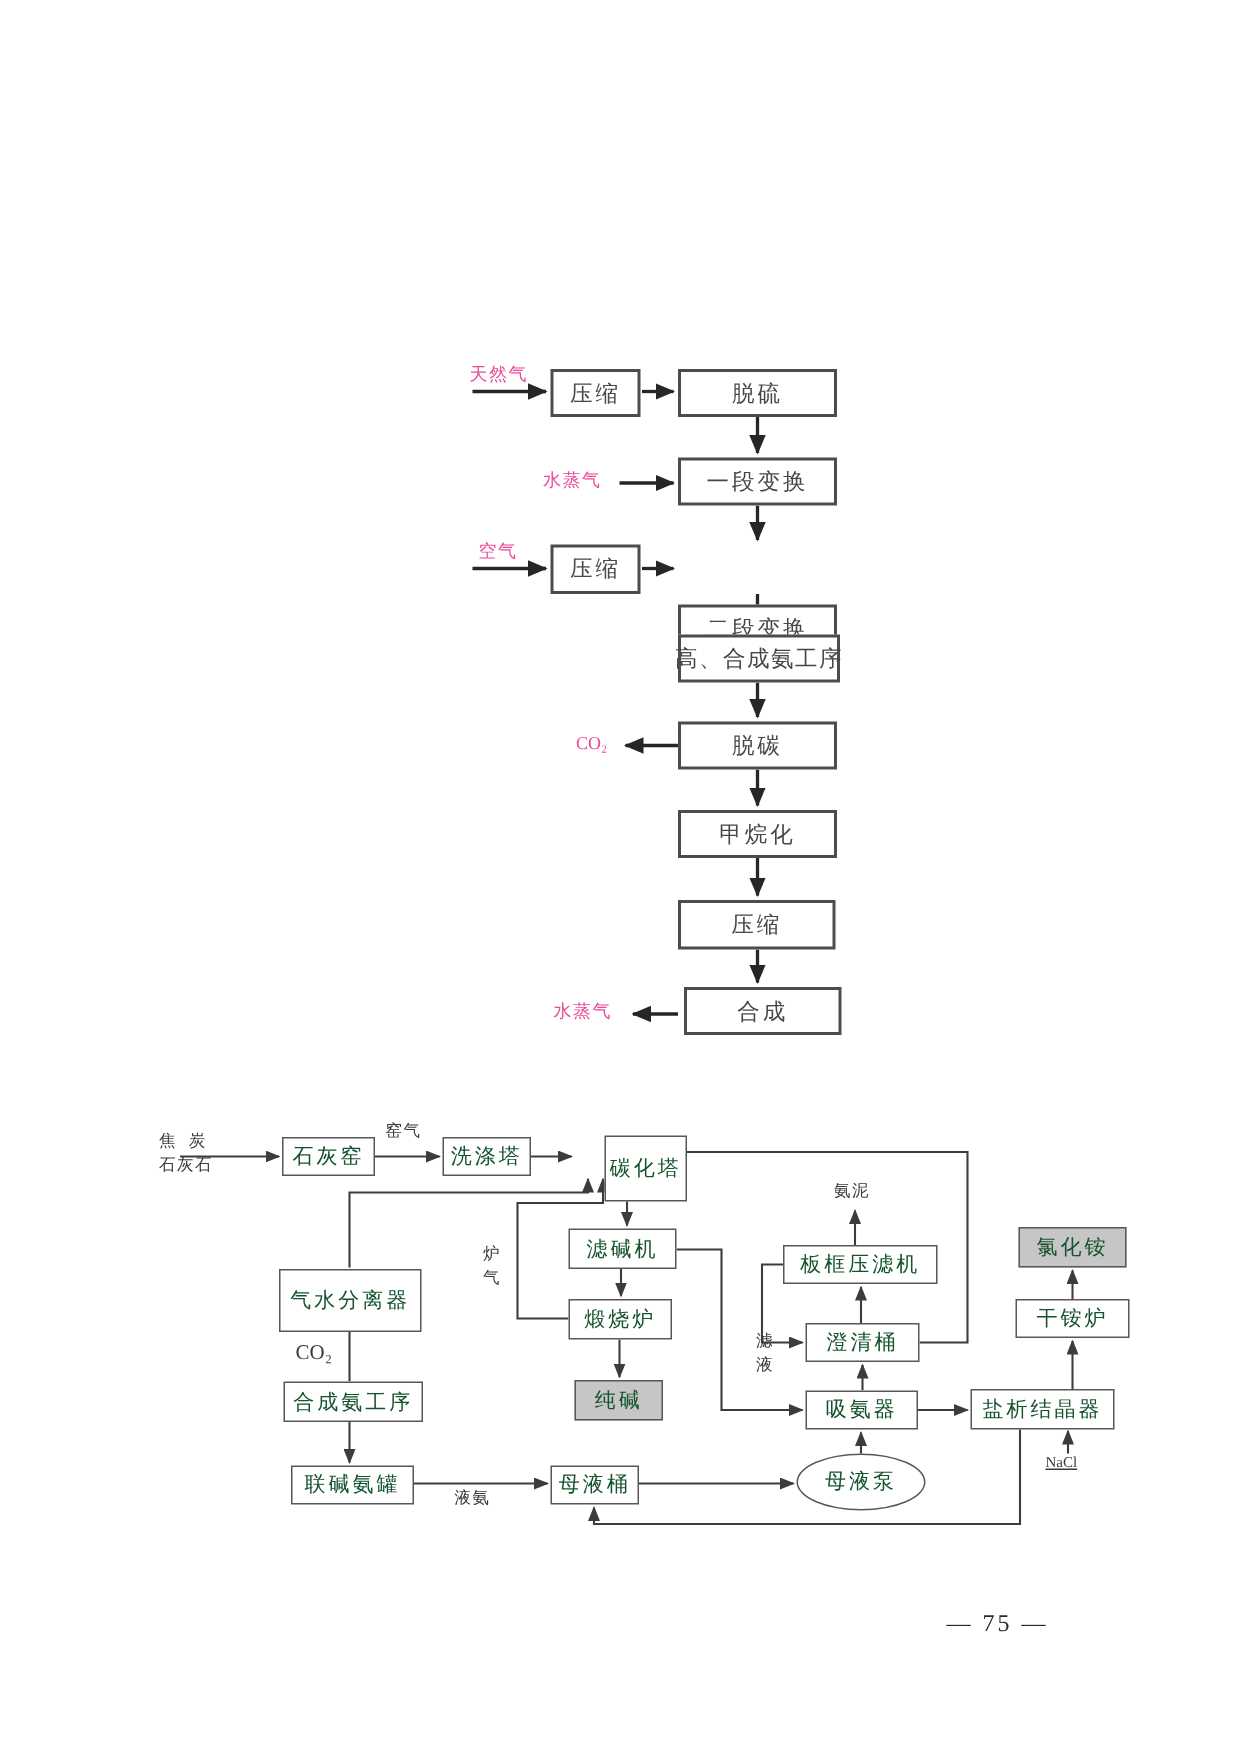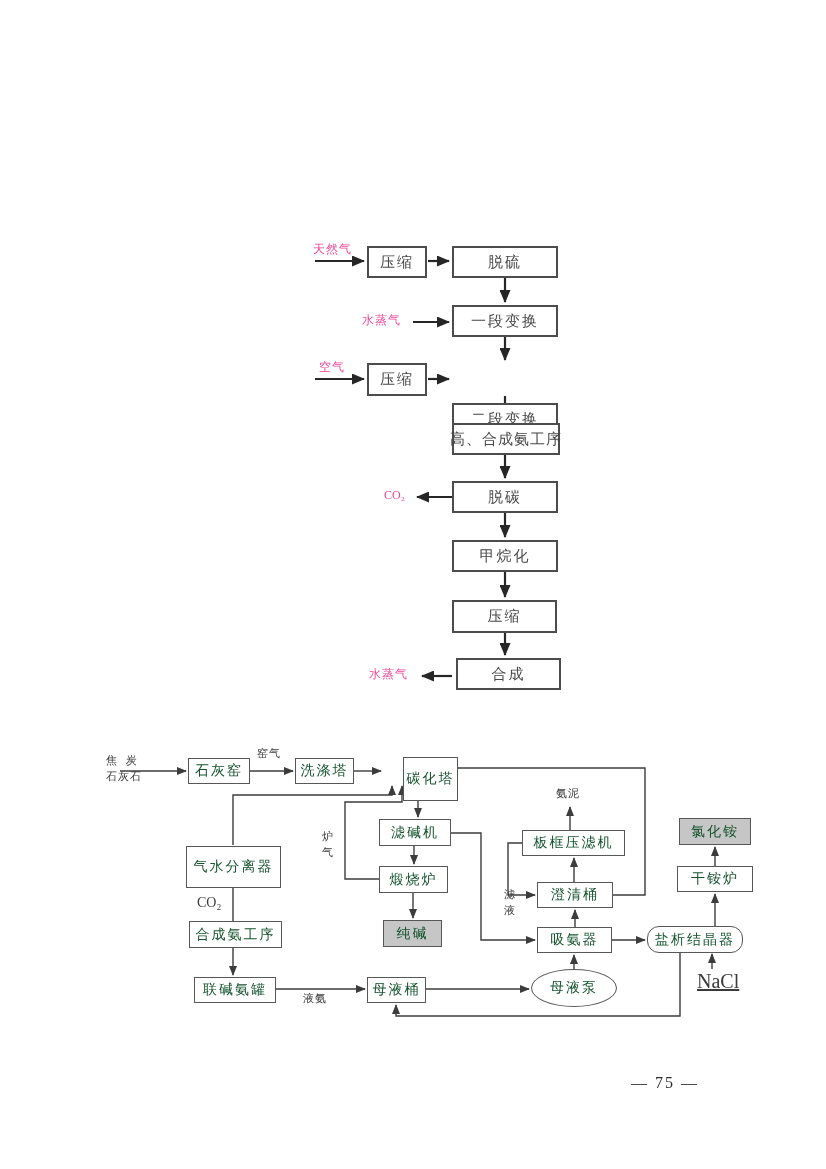--- a/index.html
+++ b/index.html
@@ -113,31 +113,31 @@
   <div class="node n2" style="left:383px;top:757px;width:55px;height:44px;margin-left:20px;">碳化塔</div>
   <div class="node n2" style="left:379px;top:819px;width:72px;height:27px;">滤碱机</div>
   <div class="node n2" style="left:379px;top:866px;width:69px;height:27px;">煅烧炉</div>
   <div class="node n2 gray" style="left:383px;top:920px;width:59px;height:27px;">纯碱</div>
   <div class="node n2" style="left:186px;top:846px;width:95px;height:42px;">气水分离器</div>
   <div class="node n2" style="left:189px;top:921px;width:93px;height:27px;">合成氨工序</div>
   <div class="node n2" style="left:194px;top:977px;width:82px;height:26px;">联碱氨罐</div>
   <div class="node n2" style="left:367px;top:977px;width:59px;height:26px;">母液桶</div>
   <div class="node n2 ellipse" style="left:531px;top:969px;width:86px;height:38px;">母液泵</div>
   <div class="node n2" style="left:537px;top:927px;width:75px;height:26px;">吸氨器</div>
-  <div class="node n2" style="left:647px;top:926px;width:96px;height:27px;border-radius:12px;">盐析结晶器</div>
+  <div class="node n2" style="left:647px;top:926px;width:96px;height:27px;">盐析结晶器</div>
   <div class="node n2" style="left:677px;top:866px;width:76px;height:26px;">干铵炉</div>
   <div class="node n2 gray" style="left:679px;top:818px;width:72px;height:27px;">氯化铵</div>
   <div class="node n2" style="left:522px;top:830px;width:103px;height:26px;">板框压滤机</div>
   <div class="node n2" style="left:537px;top:882px;width:76px;height:26px;">澄清桶</div>
 
   <div class="lbl" style="left:106px;top:753px;letter-spacing:3px;">焦  炭</div>
   <div class="lbl" style="left:106px;top:769px;">石灰石</div>
   <div class="lbl" style="left:257px;top:746px;">窑气</div>
   <div class="lbl vert" style="left:322px;top:828px;">炉气</div>
   <div class="lbl" style="left:197px;top:895px;font-size:14px;letter-spacing:0;">CO₂</div>
   <div class="lbl" style="left:556px;top:786px;">氨泥</div>
   <div class="lbl vert" style="left:504px;top:858px;margin-top:28px;">滤液</div>
-  <div class="lbl" style="left:697px;top:970px;font-size:20px;letter-spacing:0;text-decoration:underline;">NaCl</div>
+  <div class="lbl" style="left:697px;top:970px;font-size:10px;letter-spacing:0;text-decoration:underline;">NaCl</div>
   <div class="lbl" style="left:303px;top:991px;">液氨</div>
 
   <div class="pageno">— 75 —</div>
 
 </div>
 
 </body></html>

